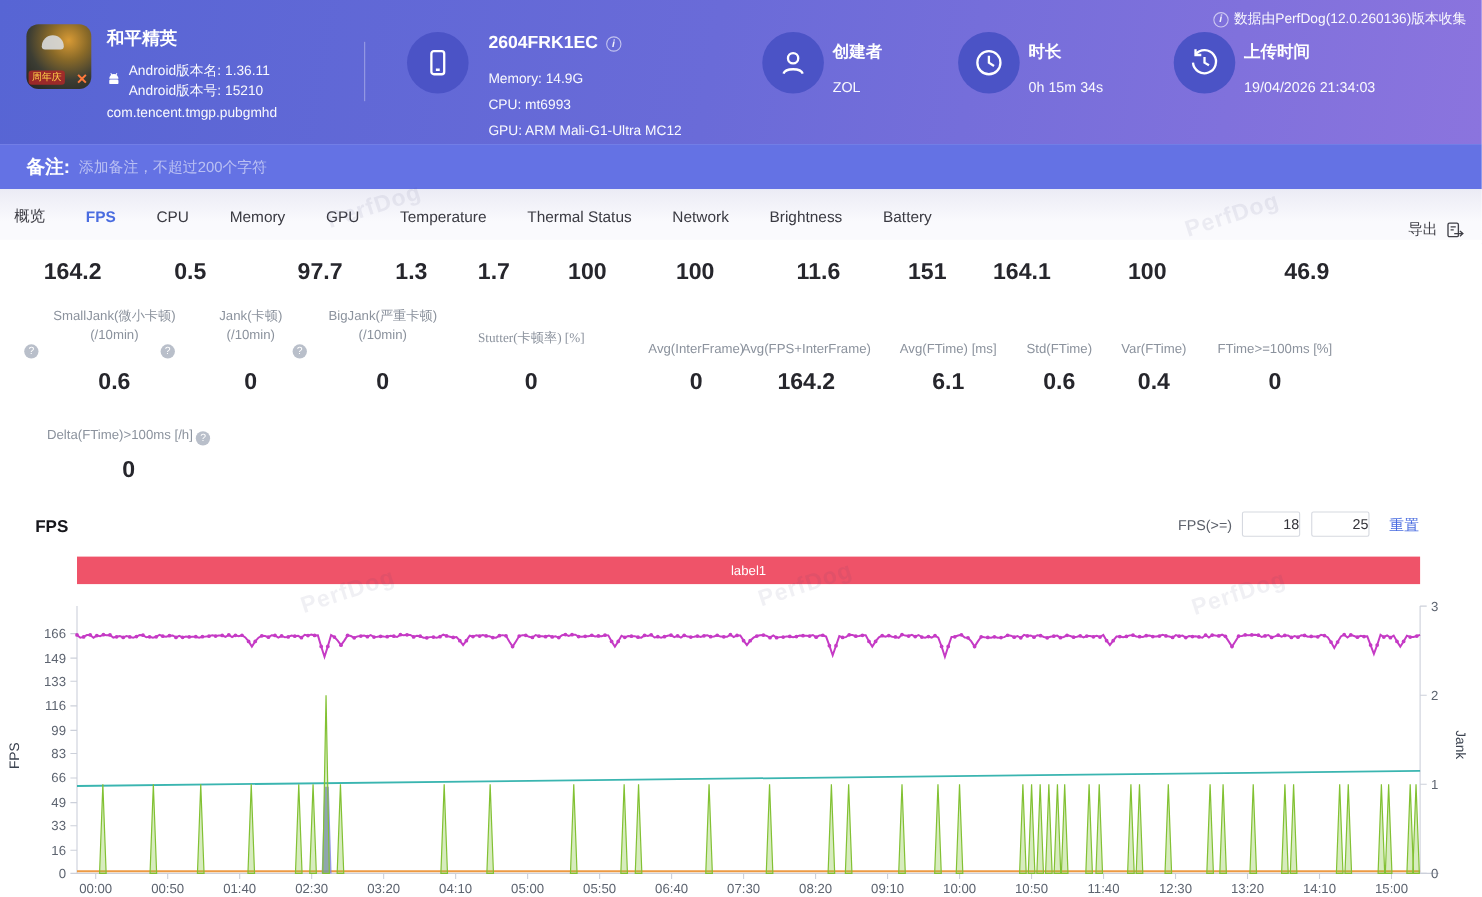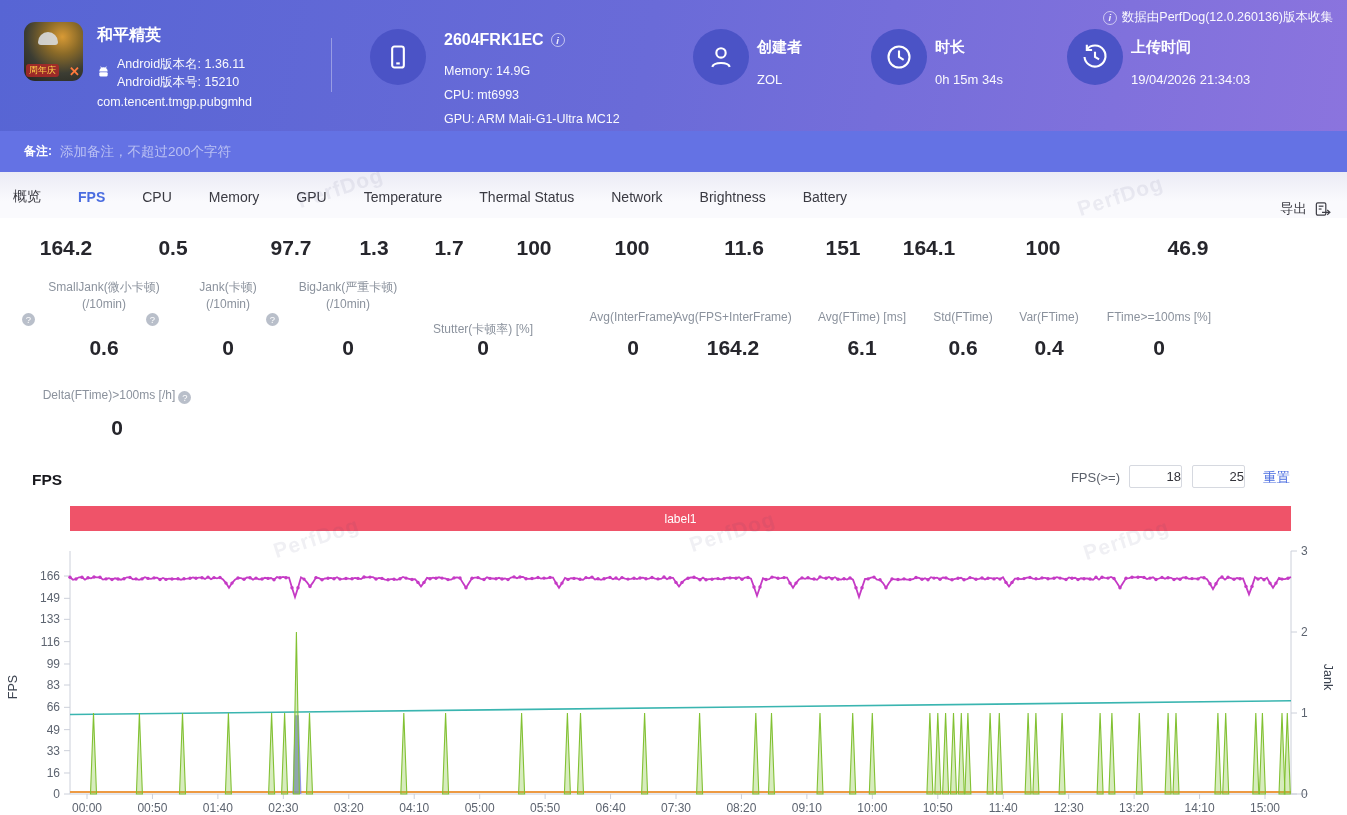--- a/index.html
+++ b/index.html
@@ -22,21 +22,21 @@
   .dev-name{position:absolute;left:444px;top:31px;font-size:16px;font-weight:bold;display:flex;align-items:center;gap:7px}
   .dev-line{position:absolute;left:444px;font-size:12.5px;color:rgba(255,255,255,.96)}
   .meta-label{position:absolute;font-size:15px;font-weight:bold}
   .meta-value{position:absolute;font-size:13px;color:rgba(255,255,255,.96)}
   .collector{position:absolute;right:14px;top:9px;font-size:12.5px;display:flex;align-items:center;gap:5px;color:rgba(255,255,255,.95)}
   .ibadge{width:14px;height:14px;border:1px solid rgba(255,255,255,.75);border-radius:50%;font-size:9.5px;
        display:inline-flex;align-items:center;justify-content:center;color:rgba(255,255,255,.9);font-style:italic;font-weight:bold}
   .ibadge.gray{border-color:rgba(255,255,255,.6)}
   
   .note{position:absolute;left:0;top:131px;width:1347px;height:41px;background:#6472e4;display:flex;align-items:center;padding-left:24px;cursor:text}
-  .note b{color:#fff;font-size:12px;margin-right:8px}
+  .note b{color:#fff;font-size:17px;margin-right:8px}
   .note span{color:rgba(255,255,255,.55);font-size:13.5px}
   
   .tabbar{position:absolute;left:0;top:172px;width:1347px;height:50px;
        background:linear-gradient(180deg,#ebebf5 0%,#fafafd 60%);border-bottom:1px solid #e5e5ee;display:flex;align-items:center}
   .tabs{display:flex;gap:37px;padding-left:13px;align-items:center}
   .tab{font-size:14px;color:#3a3a42;cursor:pointer;white-space:nowrap}
   .tab.active{color:#4a6ce0;font-weight:bold}
   .export{position:absolute;right:16px;top:0;height:46px;display:flex;align-items:flex-end;gap:7px;cursor:pointer}
   .export span{font-size:13.5px;color:#3f3f47}
   
@@ -178,21 +178,21 @@
     <div class="v1" style="left: 778px; top: 18px;">151</div>
     <div class="v1" style="left: 864px; top: 18px;">164.1</div>
     <div class="v1" style="left: 978px; top: 18px;">100</div>
     <div class="v1" style="left: 1123px; top: 18px;">46.9</div>
     <div class="l2" style="left: 19px; top: 70px;">SmallJank(微小卡顿)<br>(/10min)<span class="q">?</span></div>
     <div class="v1" style="left: 39px; top: 118px;">0.6</div>
     <div class="l2" style="left: 143px; top: 70px;">Jank(卡顿)<br>(/10min)<span class="q">?</span></div>
     <div class="v1" style="left: 163px; top: 118px;">0</div>
     <div class="l2" style="left: 263px; top: 70px;">BigJank(严重卡顿)<br>(/10min)<span class="q">?</span></div>
     <div class="v1" style="left: 283px; top: 118px;">0</div>
-    <div class="l2" style="left: 398px; top: 82px;">Stutter(卡顿率) [%]</div>
+    <div class="l2" style="left: 398px; top: 60px; font-family: Liberation Serif, serif;">Stutter(卡顿率) [%]</div>
     <div class="v1" style="left: 418px; top: 118px;">0</div>
     <div class="l2" style="left: 548px; top: 70px;">Avg(InterFrame)</div>
     <div class="v1" style="left: 568px; top: 118px;">0</div>
     <div class="l2" style="left: 648px; top: 70px;">Avg(FPS+InterFrame)</div>
     <div class="v1" style="left: 668px; top: 118px;">164.2</div>
     <div class="l2" style="left: 777px; top: 70px;">Avg(FTime) [ms]</div>
     <div class="v1" style="left: 797px; top: 118px;">6.1</div>
     <div class="l2" style="left: 878px; top: 70px;">Std(FTime)</div>
     <div class="v1" style="left: 898px; top: 118px;">0.6</div>
     <div class="l2" style="left: 964px; top: 70px;">Var(FTime)</div>

